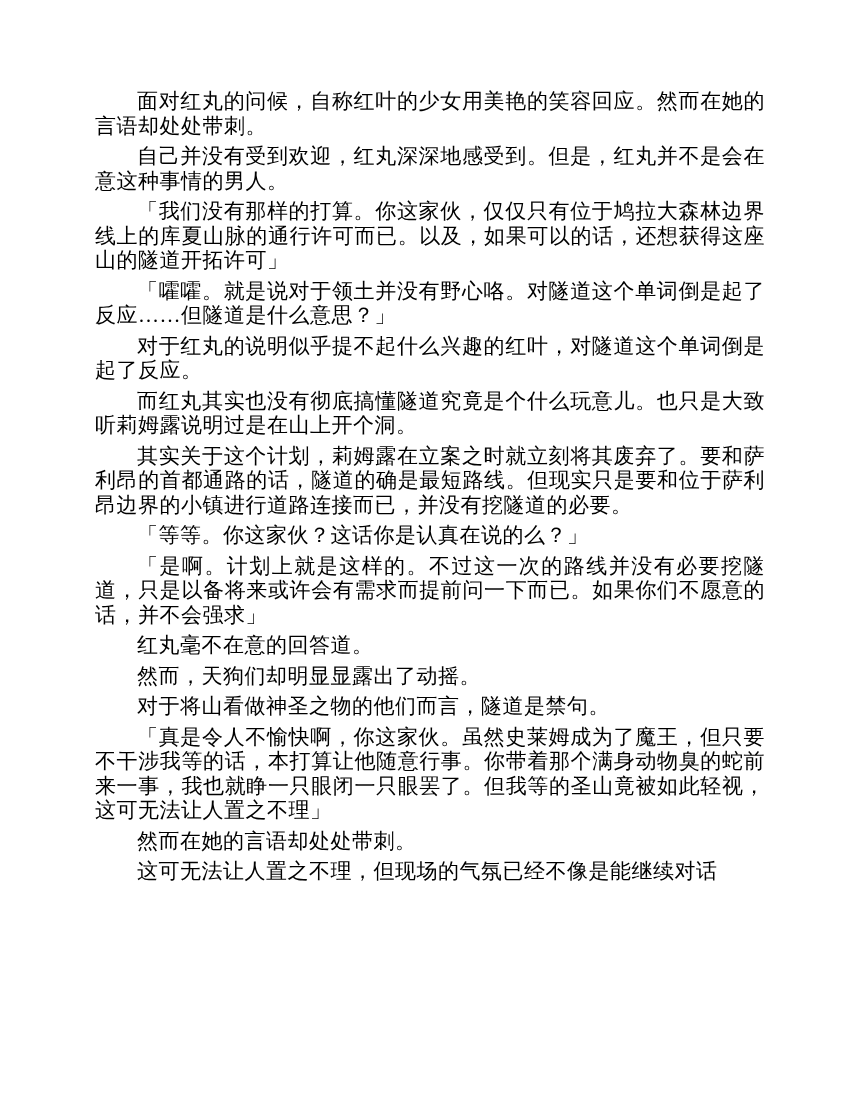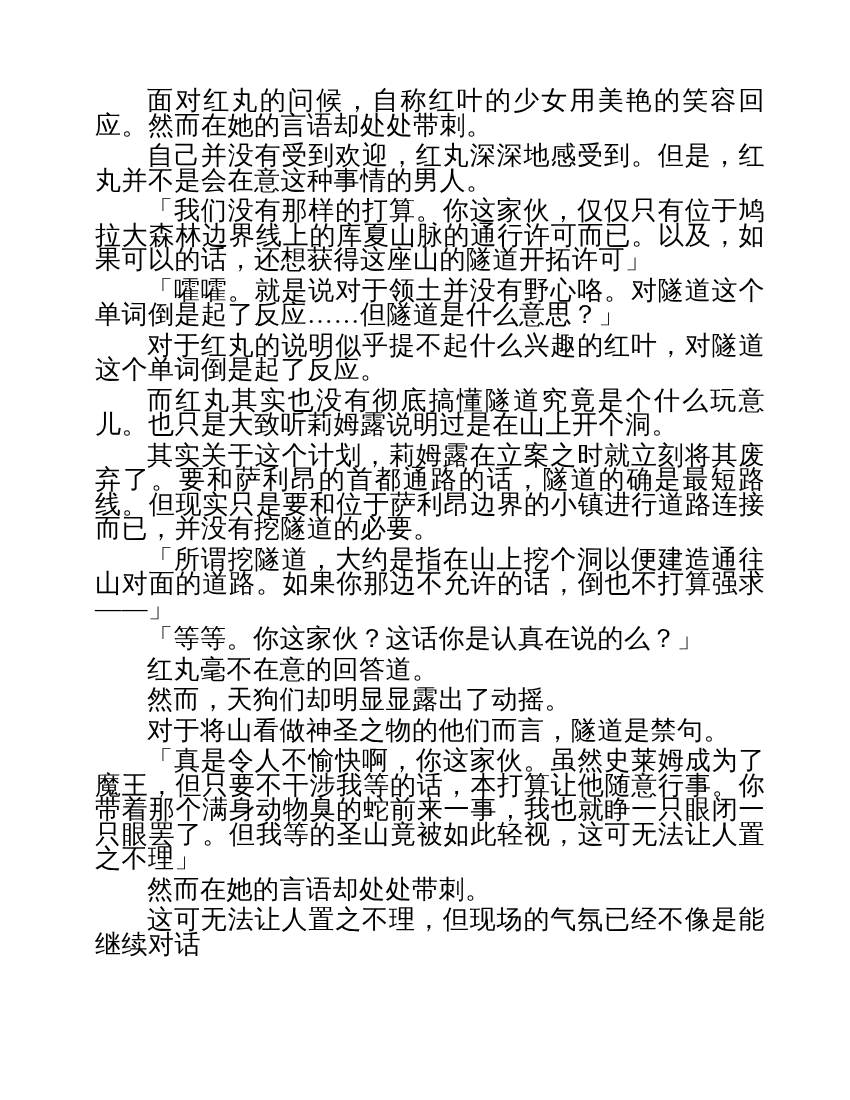--- a/index.html
+++ b/index.html
@@ -23,43 +23,43 @@
     background: #ffffff;
   }
   .text-block {
     position: absolute;
     left: 95px;
     top: 89px;
     width: 670px;
   }
   .text-block p {
     margin: 0 0 6px 0;
-    font-size: 26px;
+    font-size: 21px;
     line-height: 24.5px;
     letter-spacing: 0.5px;
     text-align: justify;
     text-indent: 2em;
     color: #000000;
     word-break: break-all;
   }
 </style>
 </head>
 <body style="background: rgb(255, 255, 255);">
 
 <div class="page">
   <div class="text-block" style="color: rgb(0, 0, 0);">
     <p>面对红丸的问候，自称红叶的少女用美艳的笑容回应。然而在她的言语却处处带刺。</p>
     <p>自己并没有受到欢迎，红丸深深地感受到。但是，红丸并不是会在意这种事情的男人。</p>
     <p>「我们没有那样的打算。你这家伙，仅仅只有位于鸠拉大森林边界线上的库夏山脉的通行许可而已。以及，如果可以的话，还想获得这座山的隧道开拓许可」</p>
     <p>「嚯嚯。就是说对于领土并没有野心咯。对隧道这个单词倒是起了反应……但隧道是什么意思？」</p>
     <p>对于红丸的说明似乎提不起什么兴趣的红叶，对隧道这个单词倒是起了反应。</p>
     <p>而红丸其实也没有彻底搞懂隧道究竟是个什么玩意儿。也只是大致听莉姆露说明过是在山上开个洞。</p>
     <p>其实关于这个计划，莉姆露在立案之时就立刻将其废弃了。要和萨利昂的首都通路的话，隧道的确是最短路线。但现实只是要和位于萨利昂边界的小镇进行道路连接而已，并没有挖隧道的必要。</p>
-    <p>「所谓挖隧道，大约是指在山上挖个洞以便建造通往山对面的道路。如果你那边不允许的话，倒也不打算强求——」</p>
     <p>「等等。你这家伙？这话你是认真在说的么？」</p>
+    <p>「是啊。计划上就是这样的。不过这一次的路线并没有必要挖隧道，只是以备将来或许会有需求而提前问一下而已。如果你们不愿意的话，并不会强求」</p>
     <p>红丸毫不在意的回答道。</p>
     <p>然而，天狗们却明显显露出了动摇。</p>
     <p>对于将山看做神圣之物的他们而言，隧道是禁句。</p>
     <p>「真是令人不愉快啊，你这家伙。虽然史莱姆成为了魔王，但只要不干涉我等的话，本打算让他随意行事。你带着那个满身动物臭的蛇前来一事，我也就睁一只眼闭一只眼罢了。但我等的圣山竟被如此轻视，这可无法让人置之不理」</p>
     <p>然而在她的言语却处处带刺。</p>
     <p>这可无法让人置之不理，但现场的气氛已经不像是能继续对话</p>
   </div>
 </div>
 
 </body></html>

